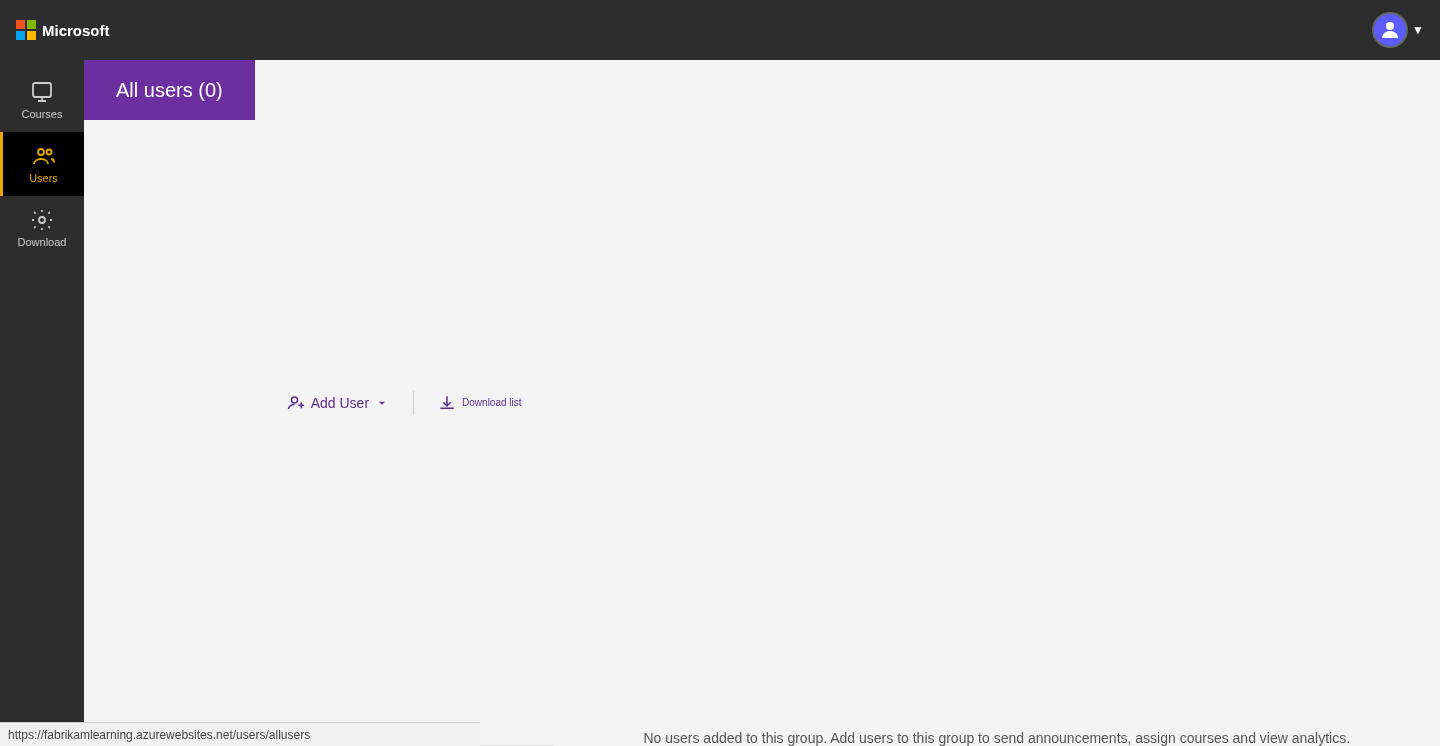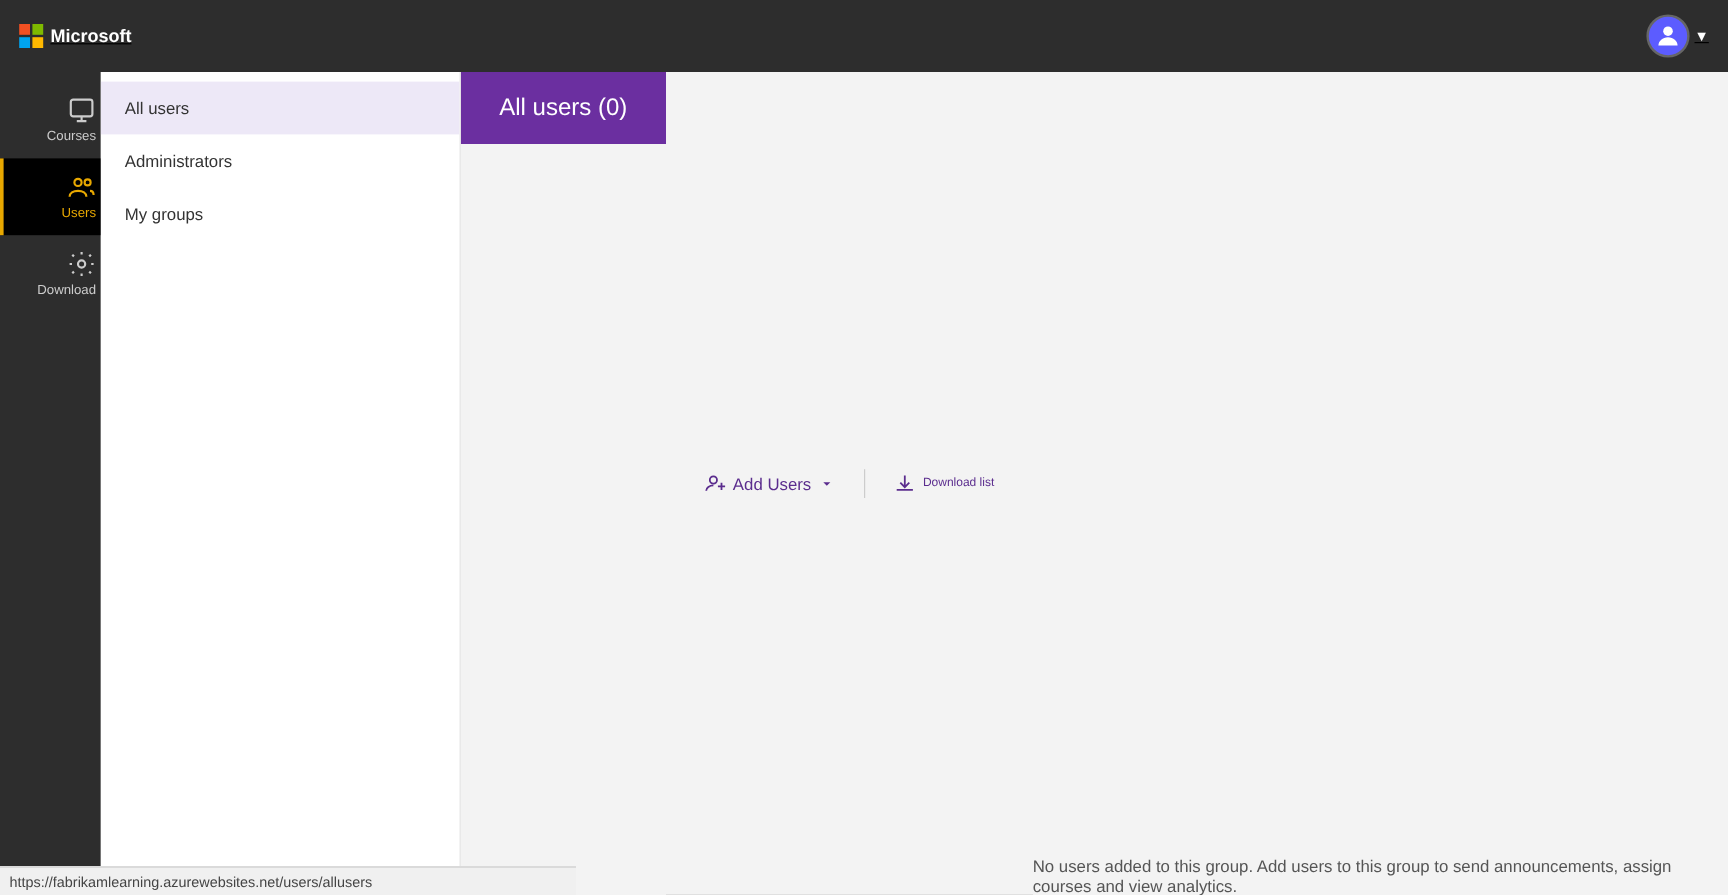--- a/index.html
+++ b/index.html
@@ -11,21 +11,20 @@
       height: 60px;
       background: #2d2d2d;
       display: flex;
       align-items: center;
       justify-content: space-between;
       padding: 0 16px;
       position: fixed;
       top: 0;
       left: 0;
       z-index: 100;
-      text-decoration: underline;
     }
     .top-bar-left {
       display: flex;
       align-items: center;
       gap: 8px;
     }
     .ms-logo {
       display: flex;
       align-items: center;
       gap: 6px;
@@ -92,21 +91,21 @@
       display: flex;
       flex-direction: column;
       align-items: center;
       padding-top: 8px;
       flex-shrink: 0;
       height: 100%;
     }
     .sidebar-item {
       display: flex;
       flex-direction: column;
-      align-items: flex-end;
+      align-items: center;
       justify-content: center;
       width: 84px;
       padding: 12px 4px;
       cursor: pointer;
       color: #ccc;
       font-size: 12px;
       gap: 4px;
       text-align: center;
     }
     .sidebar-item.active {
@@ -291,42 +290,37 @@
 
     <div class="sidebar-item">
       <svg viewBox="0 0 24 24" fill="none" stroke="currentColor" stroke-width="1.8">
         <circle cx="12" cy="12" r="3"></circle>
         <path d="M12 2v2M12 20v2M4.22 4.22l1.42 1.42M18.36 18.36l1.42 1.42M2 12h2M20 12h2M4.22 19.78l1.42-1.42M18.36 5.64l1.42-1.42"></path>
       </svg>
       <span class="sidebar-icon-label">Download</span>
     </div>
   </nav>
 
-  <div class="secondary-nav">
-    <a class="secondary-nav-item active">All users</a>
-    <a class="secondary-nav-item">Administrators</a>
-    <a class="secondary-nav-item">My groups</a>
-  </div>
 
   <div class="main-content">
 
     <div class="content-header">
       <span>All users (0)</span>
     </div>
 
     <div class="content-toolbar">
       <button class="btn-add-user">
 
         <svg width="18" height="18" viewBox="0 0 24 24" fill="none" stroke="#5b2d8e" stroke-width="2">
           <circle cx="10" cy="8" r="4"></circle>
           <path d="M2 20c0-3.3 3.6-6 8-6"></path>
           <line x1="19" y1="11" x2="19" y2="19"></line>
           <line x1="15" y1="15" x2="23" y2="15"></line>
         </svg>
-        <span>Add Users</span>
+        <span>Add User</span>
         <svg width="14" height="14" viewBox="0 0 24 24" fill="#5b2d8e">
           <path d="M7 10l5 5 5-5z"></path>
         </svg>
       </button>
       <div class="divider-v"></div>
       <button class="btn-download">
 
         <svg width="18" height="18" viewBox="0 0 24 24" fill="none" stroke="#5b2d8e" stroke-width="2">
           <path d="M12 3v12M7 11l5 5 5-5"></path>
           <path d="M3 19h18"></path>

